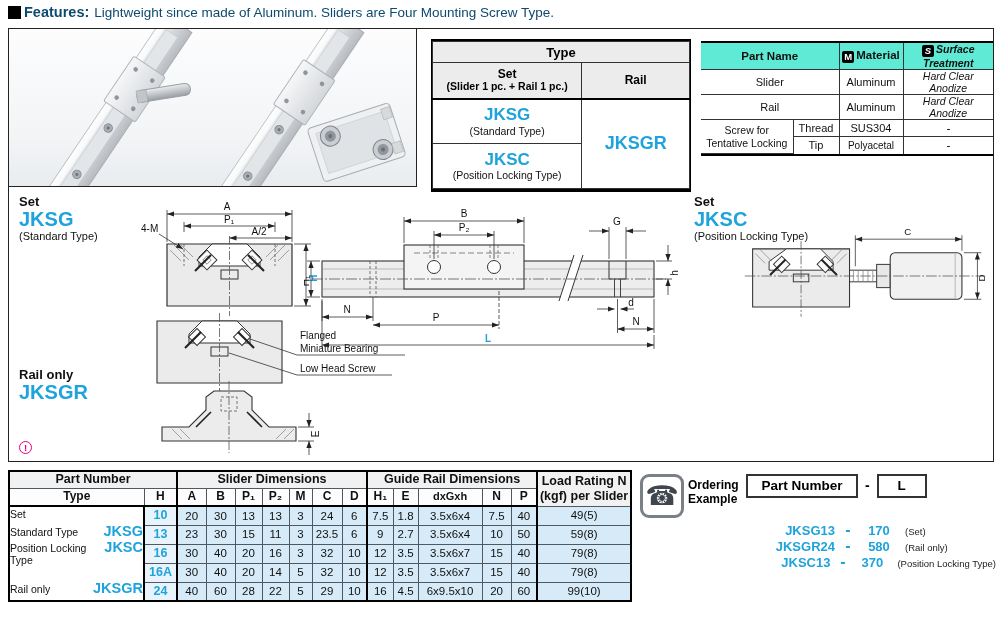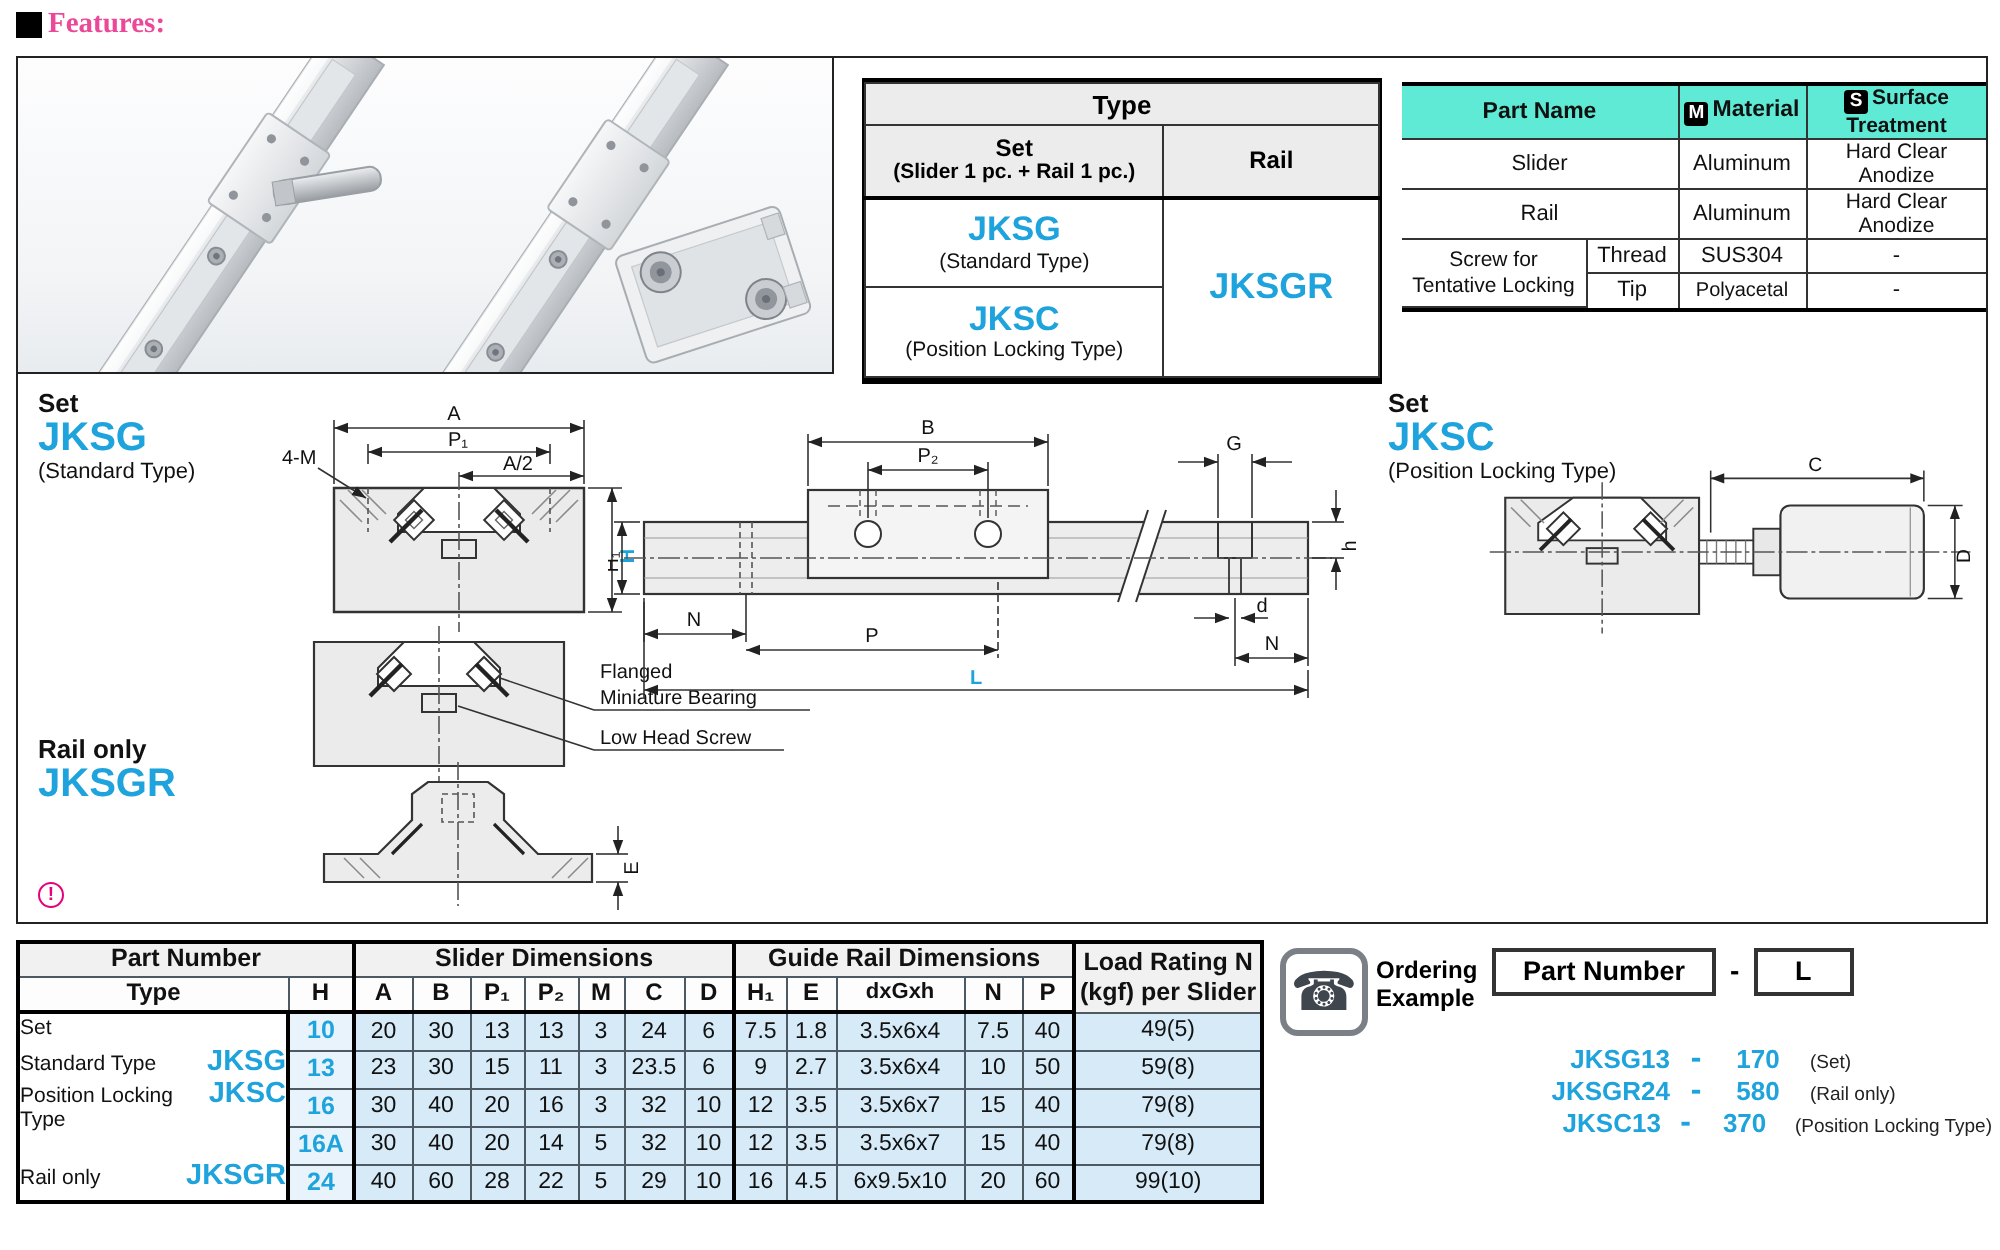--- a/index.html
+++ b/index.html
@@ -1,21 +1,21 @@
 <!DOCTYPE html>
 <html><head>
 <meta charset="utf-8">
 <style>
   :root{ --accent:#1fa3dc; --cellblue:#d6eaf7; --hblue:#e9f3fb; --grid:#4d5a63; }
   *{box-sizing:border-box; margin:0; padding:0;}
   body{font-family:"Liberation Sans","DejaVu Sans",sans-serif; background:#fff;}
   .page{position:relative;width:1000px;height:625px;background:#fff;overflow:hidden;}
 
   
-  .features{position:absolute;left:8px;top:4px;font-size:13.5px;color:#ec4899;display:flex;align-items:center;font-family:Liberation Serif, serif;}
+  .features{position:absolute;left:8px;top:4px;font-size:13.5px;color:#0c4a6e;display:flex;align-items:center;}
   .features .sq{width:13px;height:13px;background:#000;display:inline-block;margin-right:3px;}
   .features b{font-size:14.5px;margin-right:5px;}
 
   
   .outer{position:absolute;left:8px;top:28px;width:986px;height:434px;border-left:1px solid #222;border-right:1px solid #222;border-bottom:1px solid #222;border-top:1px solid #222;}
 
   
   .photo{position:absolute;left:-1px;top:-1px;width:409px;height:159px;border:1px solid #222;background:linear-gradient(180deg,#fdfdfe 0%,#f2f4f6 70%,#e9ecef 100%);overflow:hidden;}
 
   
@@ -32,21 +32,21 @@
   .ttable .desc{font-size:10.5px;color:#111;}
   .ttable .tt-railcode{color:var(--accent);font-weight:bold;font-size:18px;background:#fff;border-top:2px solid #000;}
   .ttable .c1{width:150px;} .ttable .c2{width:108px;}
 
   
   .mtable-wrap{position:absolute;left:692px;top:12px;width:292px;border-top:2px solid #000;border-bottom:2px solid #000;}
   .mtable{width:100%;font-size:11px;}
   .mtable th,.mtable td{border:1px solid #333;text-align:center;height:17px;color:#111;}
   .mtable th{background:#5eead4;font-size:11.5px;}
   .mtable td:first-child,.mtable th:first-child{border-left:none;}
-  .mtable td:last-child,.mtable th:last-child{border-right:none;}
+  .mtable td:last-child,.mtable th:last-child{border-right:none;font-style:italic;}
   .mtable tr:first-child th{border-top:none;}
   .mtable tr:last-child td{border-bottom:none;}
   .badge{display:inline-block;width:12px;height:12px;background:#000;color:#fff;font-weight:bold;font-size:9.5px;line-height:12px;text-align:center;border-radius:2px;margin-right:2px;vertical-align:-1px;}
   .screwcell{font-size:10.5px;line-height:1.15;}
   .mtable .surface{font-size:10.5px;}
 
   
   .dlabel{position:absolute;color:#111;}
   .dlabel .set{font-weight:bold;font-size:13px;}
   .dlabel .pncode{color:var(--accent);font-weight:bold;font-size:20px;line-height:1.05;}
@@ -113,20 +113,21 @@
         <stop offset="1" stop-color="#989da2"></stop>
       </linearGradient>
   </defs>
 </svg>
 
 <div class="page">
 
   <div class="features">
     <span class="sq"></span>
     <b>Features:</b>
+    <span>Lightweight since made of Aluminum. Sliders are Four Mounting Screw Type.</span>
   </div>
 
   <div class="outer">
 
     <div class="photo">
       <svg width="407" height="157" viewBox="0 0 407 157">
 
         <g transform="translate(50,172) rotate(-56)">
           <rect x="-8" y="-16" width="222" height="32" fill="url(#railG)" stroke="#a9aeb3"></rect>
           <rect x="-8" y="-16" width="222" height="7" fill="#ffffff" opacity="0.65"></rect>

